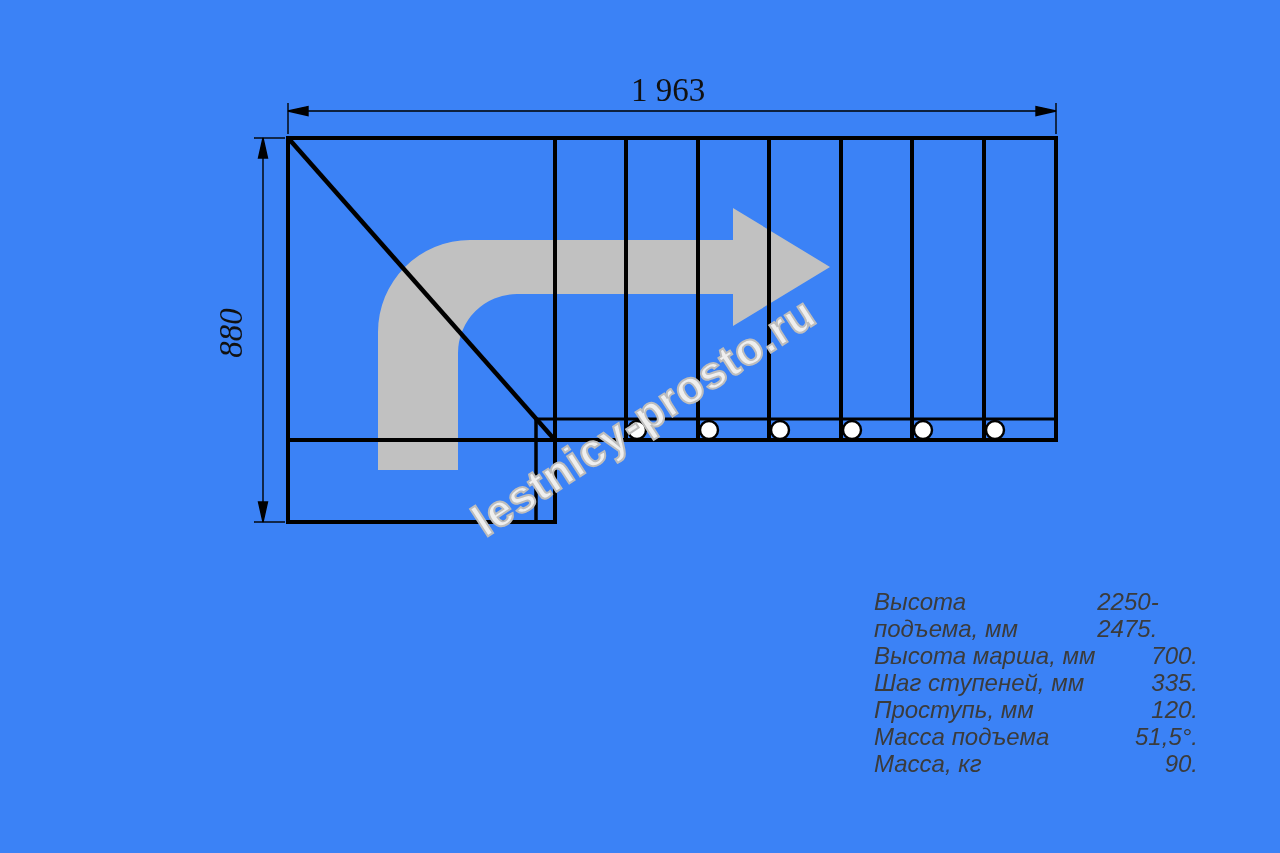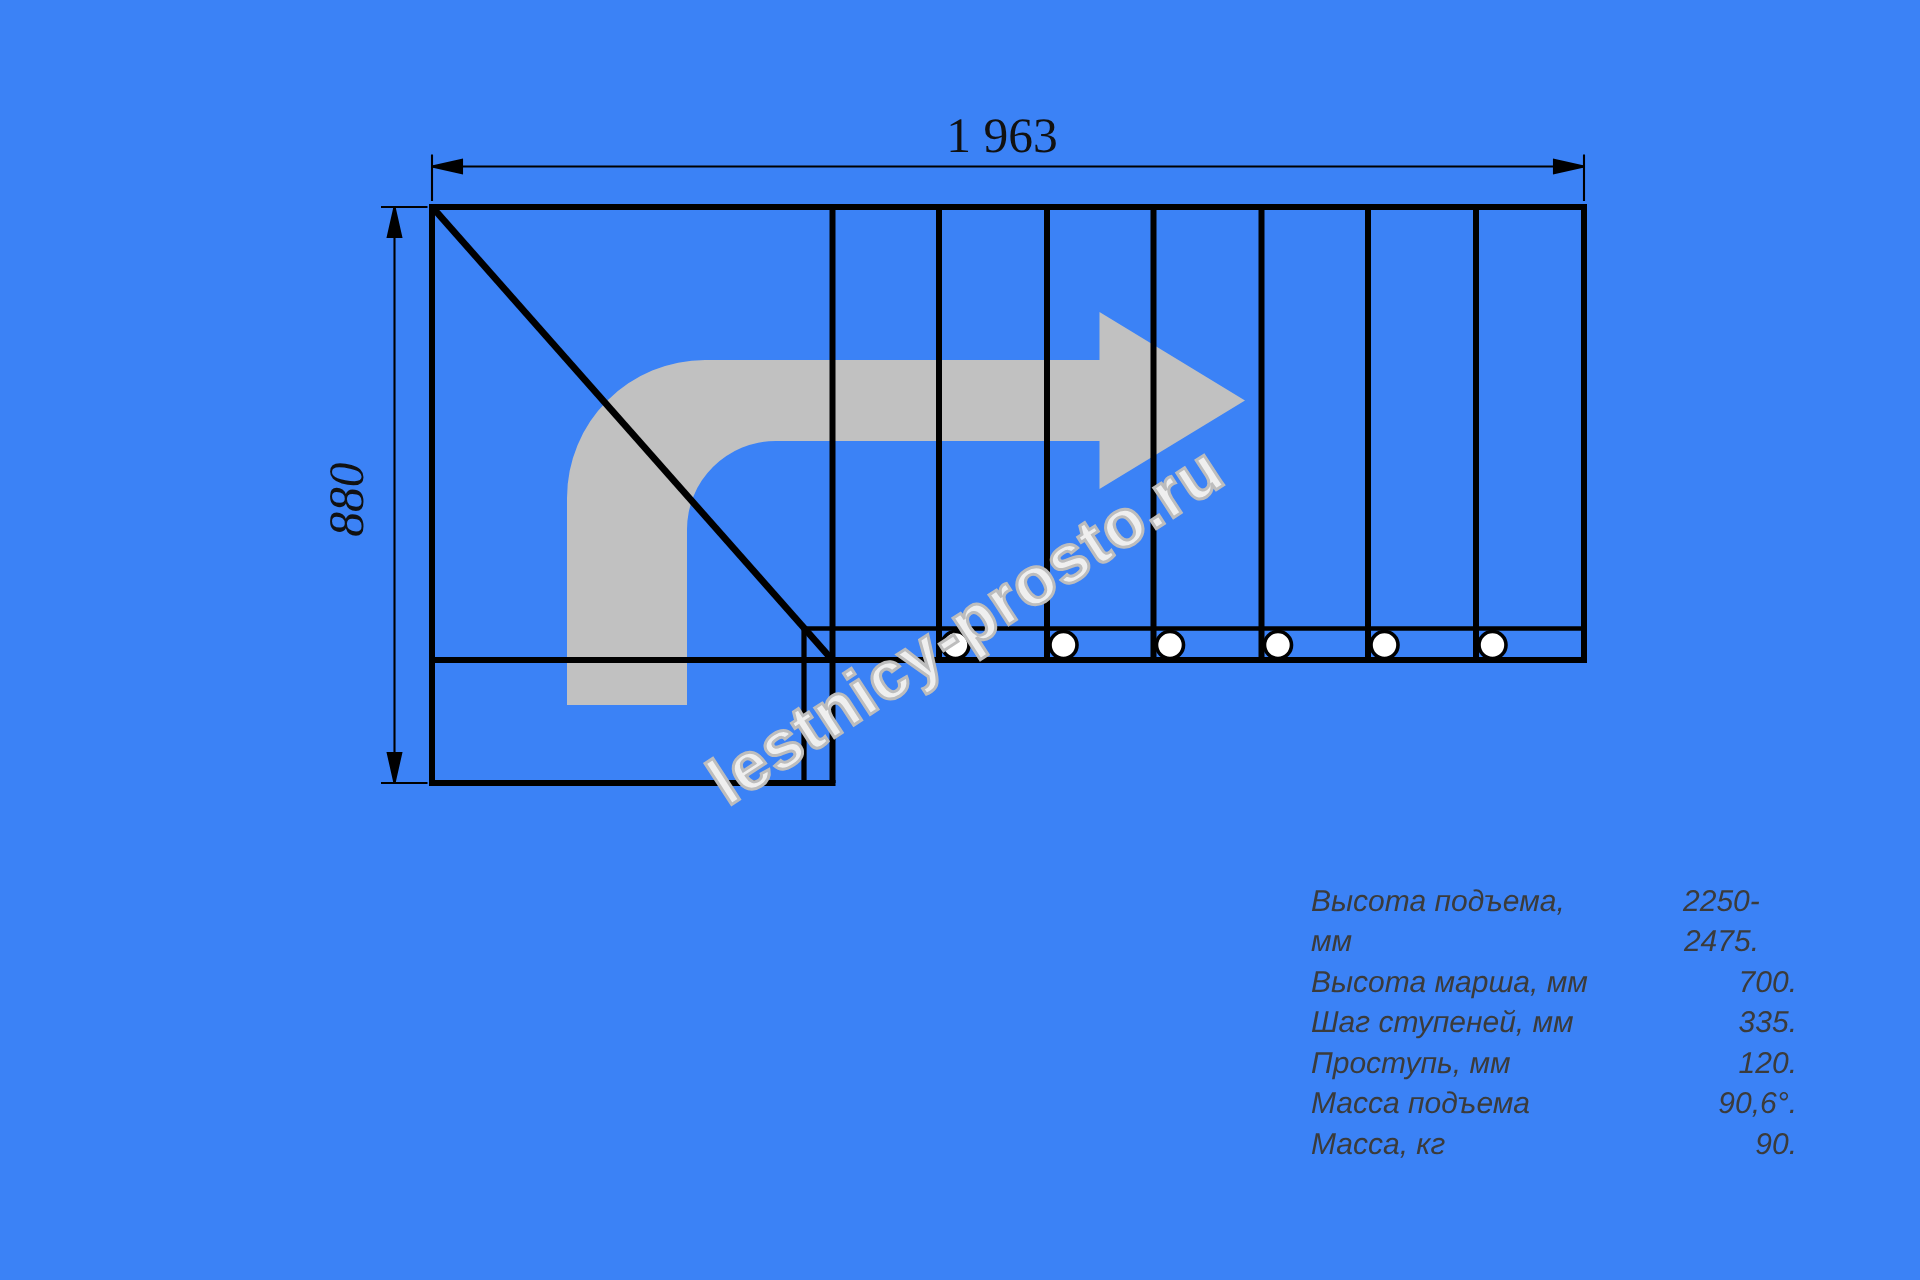--- a/index.html
+++ b/index.html
@@ -29,31 +29,31 @@
     color:rgba(255,255,255,0.72);
     -webkit-text-stroke:2px #bdbdbd;
     text-shadow:0 0 1px #c6c6c6;
     pointer-events:none;
   }
   .spec-table{
     position:absolute;
     left:874px;top:588px;
     width:324px;
     font-style:italic;
-    font-size:20px;
+    font-size:24px;
     color:#3b3b3b;
   }
   .spec-row{
     display:flex;
     justify-content:space-between;
     align-items:baseline;
     line-height:27px;
   }
   .spec-label{text-align:left;}
-  .spec-value{text-align:center;margin-left:22px;}
+  .spec-value{text-align:left;margin-left:22px;}
 </style>
 </head>
 <body>
 
 <div class="canvas">
 
   <svg class="plan-svg" width="1280" height="853" viewBox="0 0 1280 853">
 
     <path d="M378,470 L378,332 A92,92 0 0 1 470,240 L733,240 L733,208 L830,267 L733,326 L733,294 L517,294 A59,59 0 0 0 458,353 L458,470 Z" fill="#c1c1c1" stroke="none"></path>
 
@@ -121,21 +121,21 @@
     <div class="spec-row">
       <span class="spec-label">Шаг ступеней, мм</span>
       <span class="spec-value">335.</span>
     </div>
     <div class="spec-row">
       <span class="spec-label">Проступь, мм</span>
       <span class="spec-value">120.</span>
     </div>
     <div class="spec-row">
       <span class="spec-label">Масса подъема</span>
-      <span class="spec-value">90,6°.</span>
+      <span class="spec-value">51,5°.</span>
     </div>
     <div class="spec-row">
       <span class="spec-label">Масса, кг</span>
       <span class="spec-value">90.</span>
     </div>
   </div>
 
 </div>
 
 </body></html>

